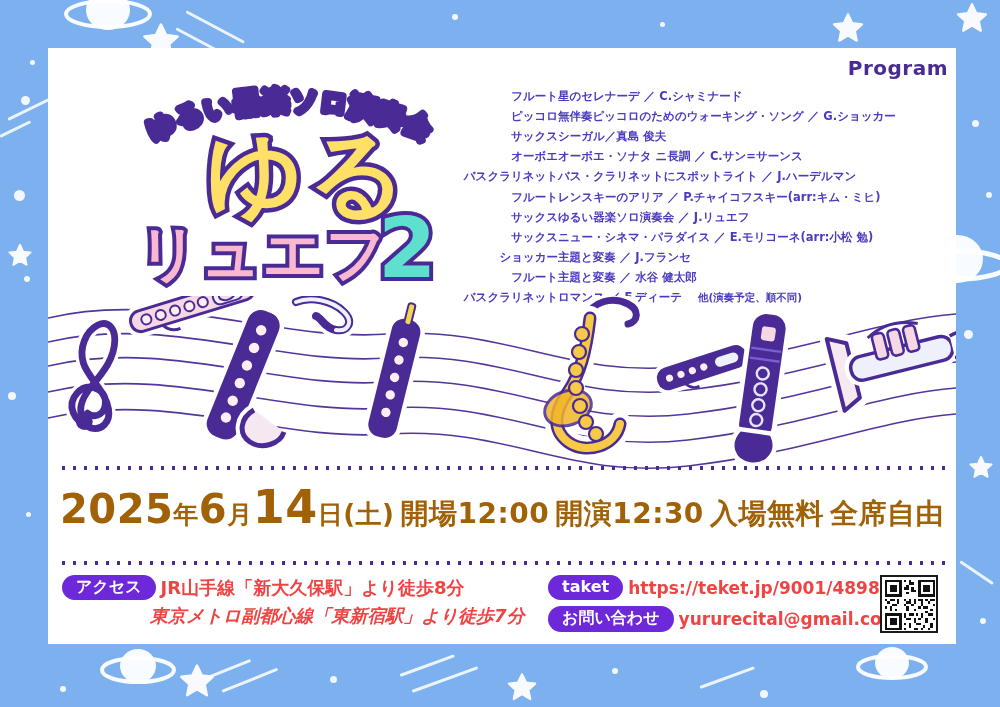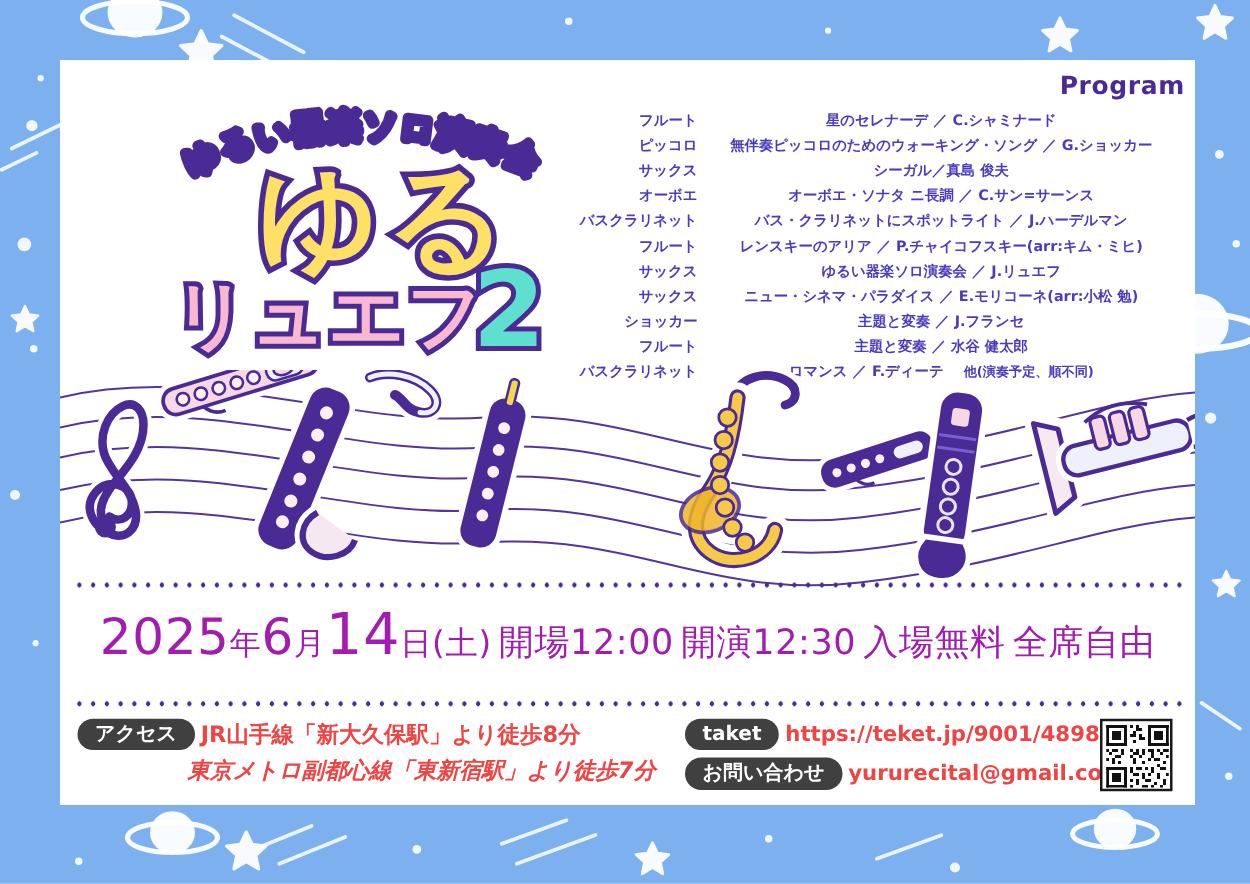--- a/index.html
+++ b/index.html
@@ -55,45 +55,45 @@
   .program-title{
     text-align:right;font-size:20px;font-weight:bold;color:#4a2b96;
     margin:0 0 6px 0;letter-spacing:.5px;
   }
   table.prog{border-collapse:collapse;width:100%;}
   table.prog td{
     color:#4a3bbf;font-size:11.5px;font-weight:bold;
     padding:2.6px 0;vertical-align:baseline;white-space:nowrap;
   }
   td.inst{text-align:right;padding-right:13px;width:120px;}
-  td.piece{text-align:center;}
+  td.piece{text-align:left;}
   .note{font-size:10.5px;}
   
   .band{position:absolute;left:0;top:248px;width:908px;height:175px;}
   
   .divider{
     position:absolute;left:10px;width:888px;height:4px;
     background-image:radial-gradient(circle, #4a2b96 1.8px, transparent 2px);
     background-size:11px 4px;background-repeat:repeat-x;
   }
   
   .datewrap{position:absolute;left:0;top:432px;width:908px;text-align:center;}
-  .dateline{color:#a21caf;font-weight:normal;white-space:nowrap;letter-spacing:.5px;}
+  .dateline{color:#a16207;font-weight:bold;white-space:nowrap;letter-spacing:.5px;}
   .dateline .y{font-size:40px;}
   .dateline .k{font-size:25px;}
   .dateline .d{font-size:46px;}
   .dateline .w{font-size:26px;}
   .dateline .t{font-size:28px;}
   .venue{margin-top:6px;color:#4a2b96;font-weight:bold;white-space:nowrap;}
   .venue .v1{font-size:34px;letter-spacing:.5px;}
   .venue .v2{font-size:25px;letter-spacing:.5px;}
   
   .bottom{position:absolute;left:0;top:525px;width:908px;height:70px;}
   .pill{
-    display:inline-block;background:#404040;color:#fff;border-radius:999px;
+    display:inline-block;background:#6d28d9;color:#fff;border-radius:999px;
     font-size:16px;font-weight:bold;padding:3px 14px 4px;line-height:1.15;
     vertical-align:middle;
   }
   .btxt{color:#ef4444;font-size:18px;font-weight:bold;vertical-align:middle;}
   .acc-col{position:absolute;left:14px;top:2px;width:480px;}
   .acc-row{margin-bottom:4px;white-space:nowrap;}
   .acc-row2{padding-left:88px;font-style:italic;}
   .tik-col{position:absolute;left:500px;top:2px;width:340px;}
   .tik-row{margin-bottom:6px;white-space:nowrap;}
   .tik-row .btxt{font-size:17px;}

